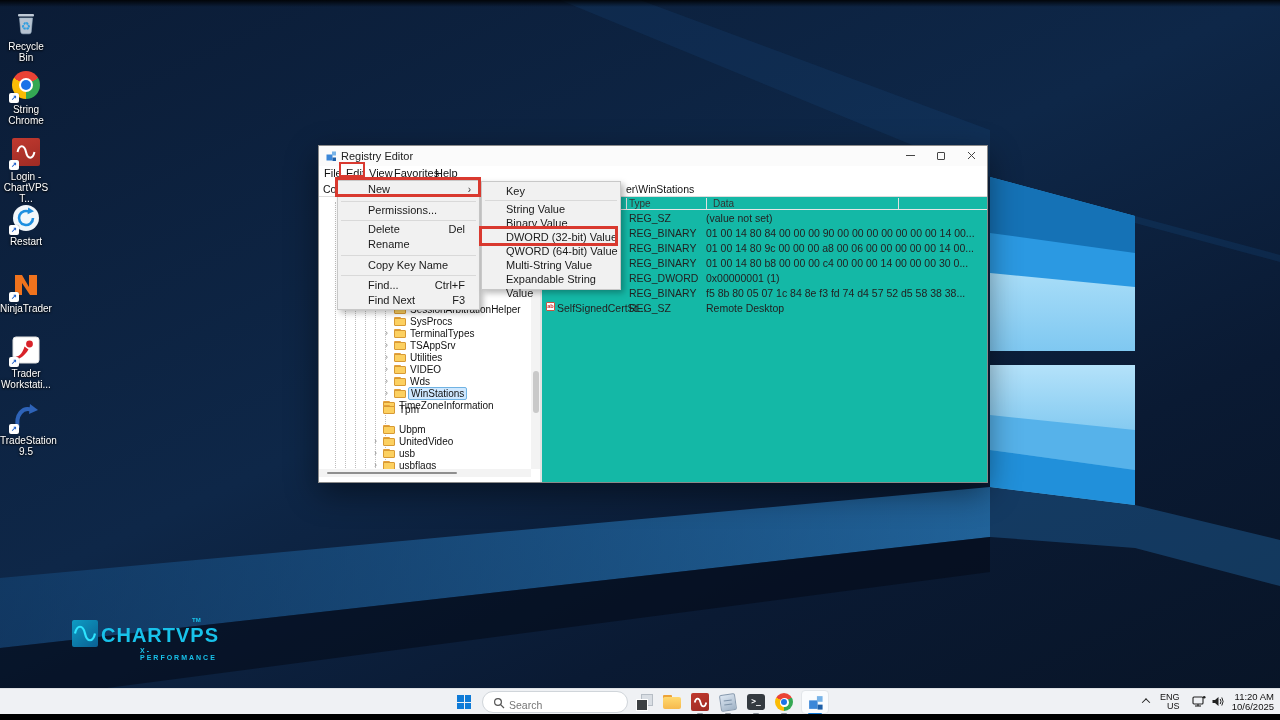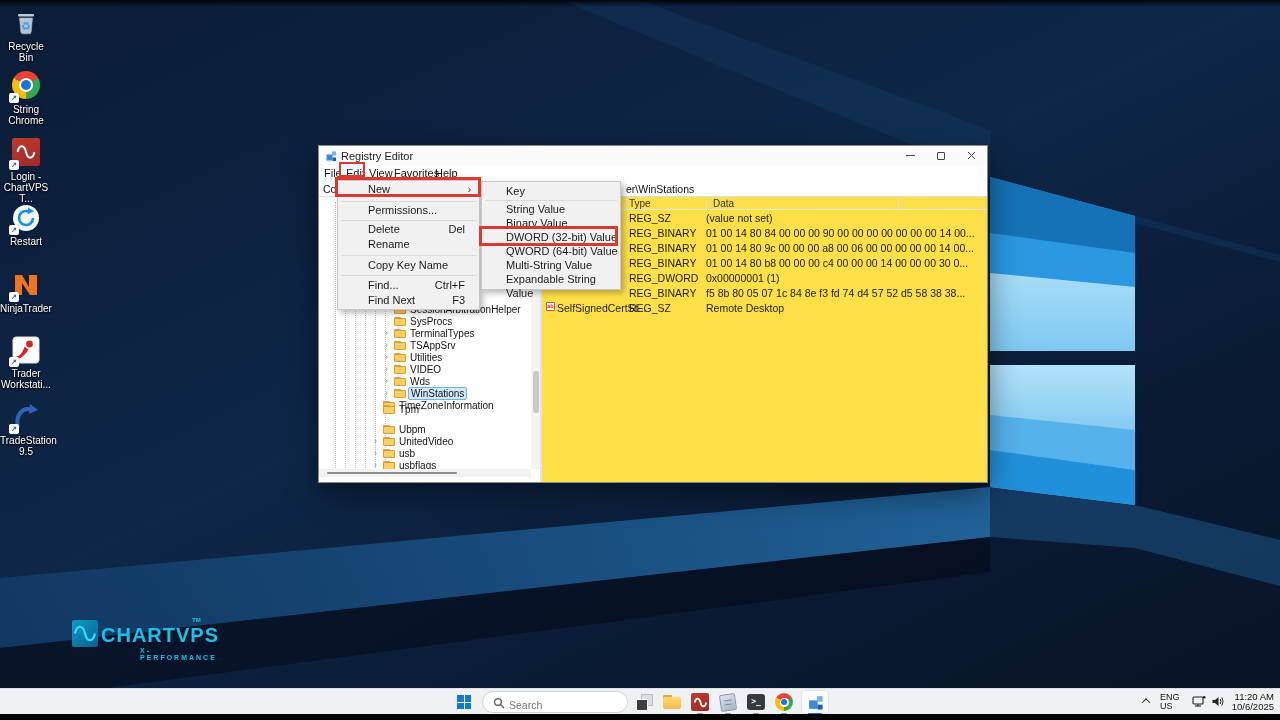--- a/index.html
+++ b/index.html
@@ -51,21 +51,21 @@
   #btn-min { right:62px; } #btn-max { right:31px; } #btn-close { right:1px; }
   #btn-min i { display:block; width:9px; height:1px; background:#444; }
   #btn-max i { display:block; width:8px; height:8px; border:1px solid #444; border-radius:1px; }
   #menubar { position:absolute; left:0; top:20px; right:0; height:15px; background:#fff; }
   .mb-item { position:absolute; top:0; line-height:15px; font-size:11px; color:#111; }
   #addressbar { position:absolute; left:0; top:35px; right:0; height:16px; background:#fff;
     border-bottom:1px solid #dcdcdc; font-size:10.5px; color:#111; }
   #addrL { position:absolute; left:4px; top:2px; } #addrR { position:absolute; left:307px; top:2px; }
 
   #treepanel { position:absolute; left:0; top:51px; width:221px; bottom:0; background:#fff; overflow:hidden; }
-  #valpanel  { position:absolute; left:223px; top:51px; right:0; bottom:0; background:#fde047; }
+  #valpanel  { position:absolute; left:223px; top:51px; right:0; bottom:0; background:#14b8a6; }
   #vsplit { position:absolute; left:221px; top:51px; width:2px; bottom:0; background:#e4e4e4; }
   .guide { position:absolute; top:5px; bottom:14px; width:0; border-left:1px dotted #bdbdbd; }
   .trow { position:absolute; height:12px; display:flex; align-items:center; font-size:10px; color:#111; white-space:nowrap; }
   .trow.lvl2 { left:66px; } .trow.lvl1 { left:55px; }
   .tchev { width:9px; font-size:9px; color:#8a8a8a; line-height:12px; }
   .fold { position:relative; width:12px; height:9px; margin-right:4px; flex:none; }
   .fold .fb { position:absolute; left:0; top:0; width:7px; height:3px; background:#e4a03c; border-radius:1px 1px 0 0; }
   .fold .ff { position:absolute; left:0; top:1.5px; width:12px; height:7.5px; background:#fcd060;
     border:0.5px solid #d89a34; border-radius:1px; }
   .tlabel.sel { background:#cfe8ff; border:1px solid #70b3e3; border-radius:2px; padding:0 2px; margin-left:-2px; }
@@ -126,21 +126,21 @@
   .minifolder .b { position:absolute; left:0; top:0; width:9px; height:4px; background:#eda338; border-radius:1px; }
   .minifolder .f { position:absolute; left:0; top:2px; width:18px; height:12px;
     background:linear-gradient(#ffd970,#f6b94d); border-radius:2px; }
   .mininote { width:16px; height:17px; transform:rotate(-8deg); border-radius:2px;
     background:linear-gradient(160deg,#dde7f2,#9fb2c6); border:1px solid #8598ad; position:relative; }
   .mininote i { position:absolute; left:3px; right:3px; height:1px; background:#7d92a8; }
   .tv { position:relative; width:17px; height:17px; }
   .tv .l { position:absolute; right:0; top:0; width:12px; height:12px; background:#d9dee4; border:1px solid #b7bec6; }
   .tv .d { position:absolute; left:0; bottom:0; width:12px; height:12px; background:#3c4043; border:1px solid #fff; } 
   .traytxt { font-size:9px; line-height:9.5px; color:#111; }
-  #lang { position:absolute; left:1160px; top:3.5px; text-align:left; }
+  #lang { position:absolute; left:1160px; top:3.5px; text-align:right; }
   #clock { position:absolute; left:1228px; top:2.5px; width:46px; text-align:right; font-size:9.5px;
     line-height:10.5px; color:#111; }
   #chevup { position:absolute; left:1143px; top:9px; width:7px; height:7px; }
   #chevup i { display:block; width:6px; height:6px; border-left:1.5px solid #222; border-top:1.5px solid #222;
     transform:rotate(45deg) translate(1px,1px); }
   #netico { position:absolute; left:1192px; top:6px; }
   #volico { position:absolute; left:1211px; top:6px; }
 </style>
 </head>
 <body>

